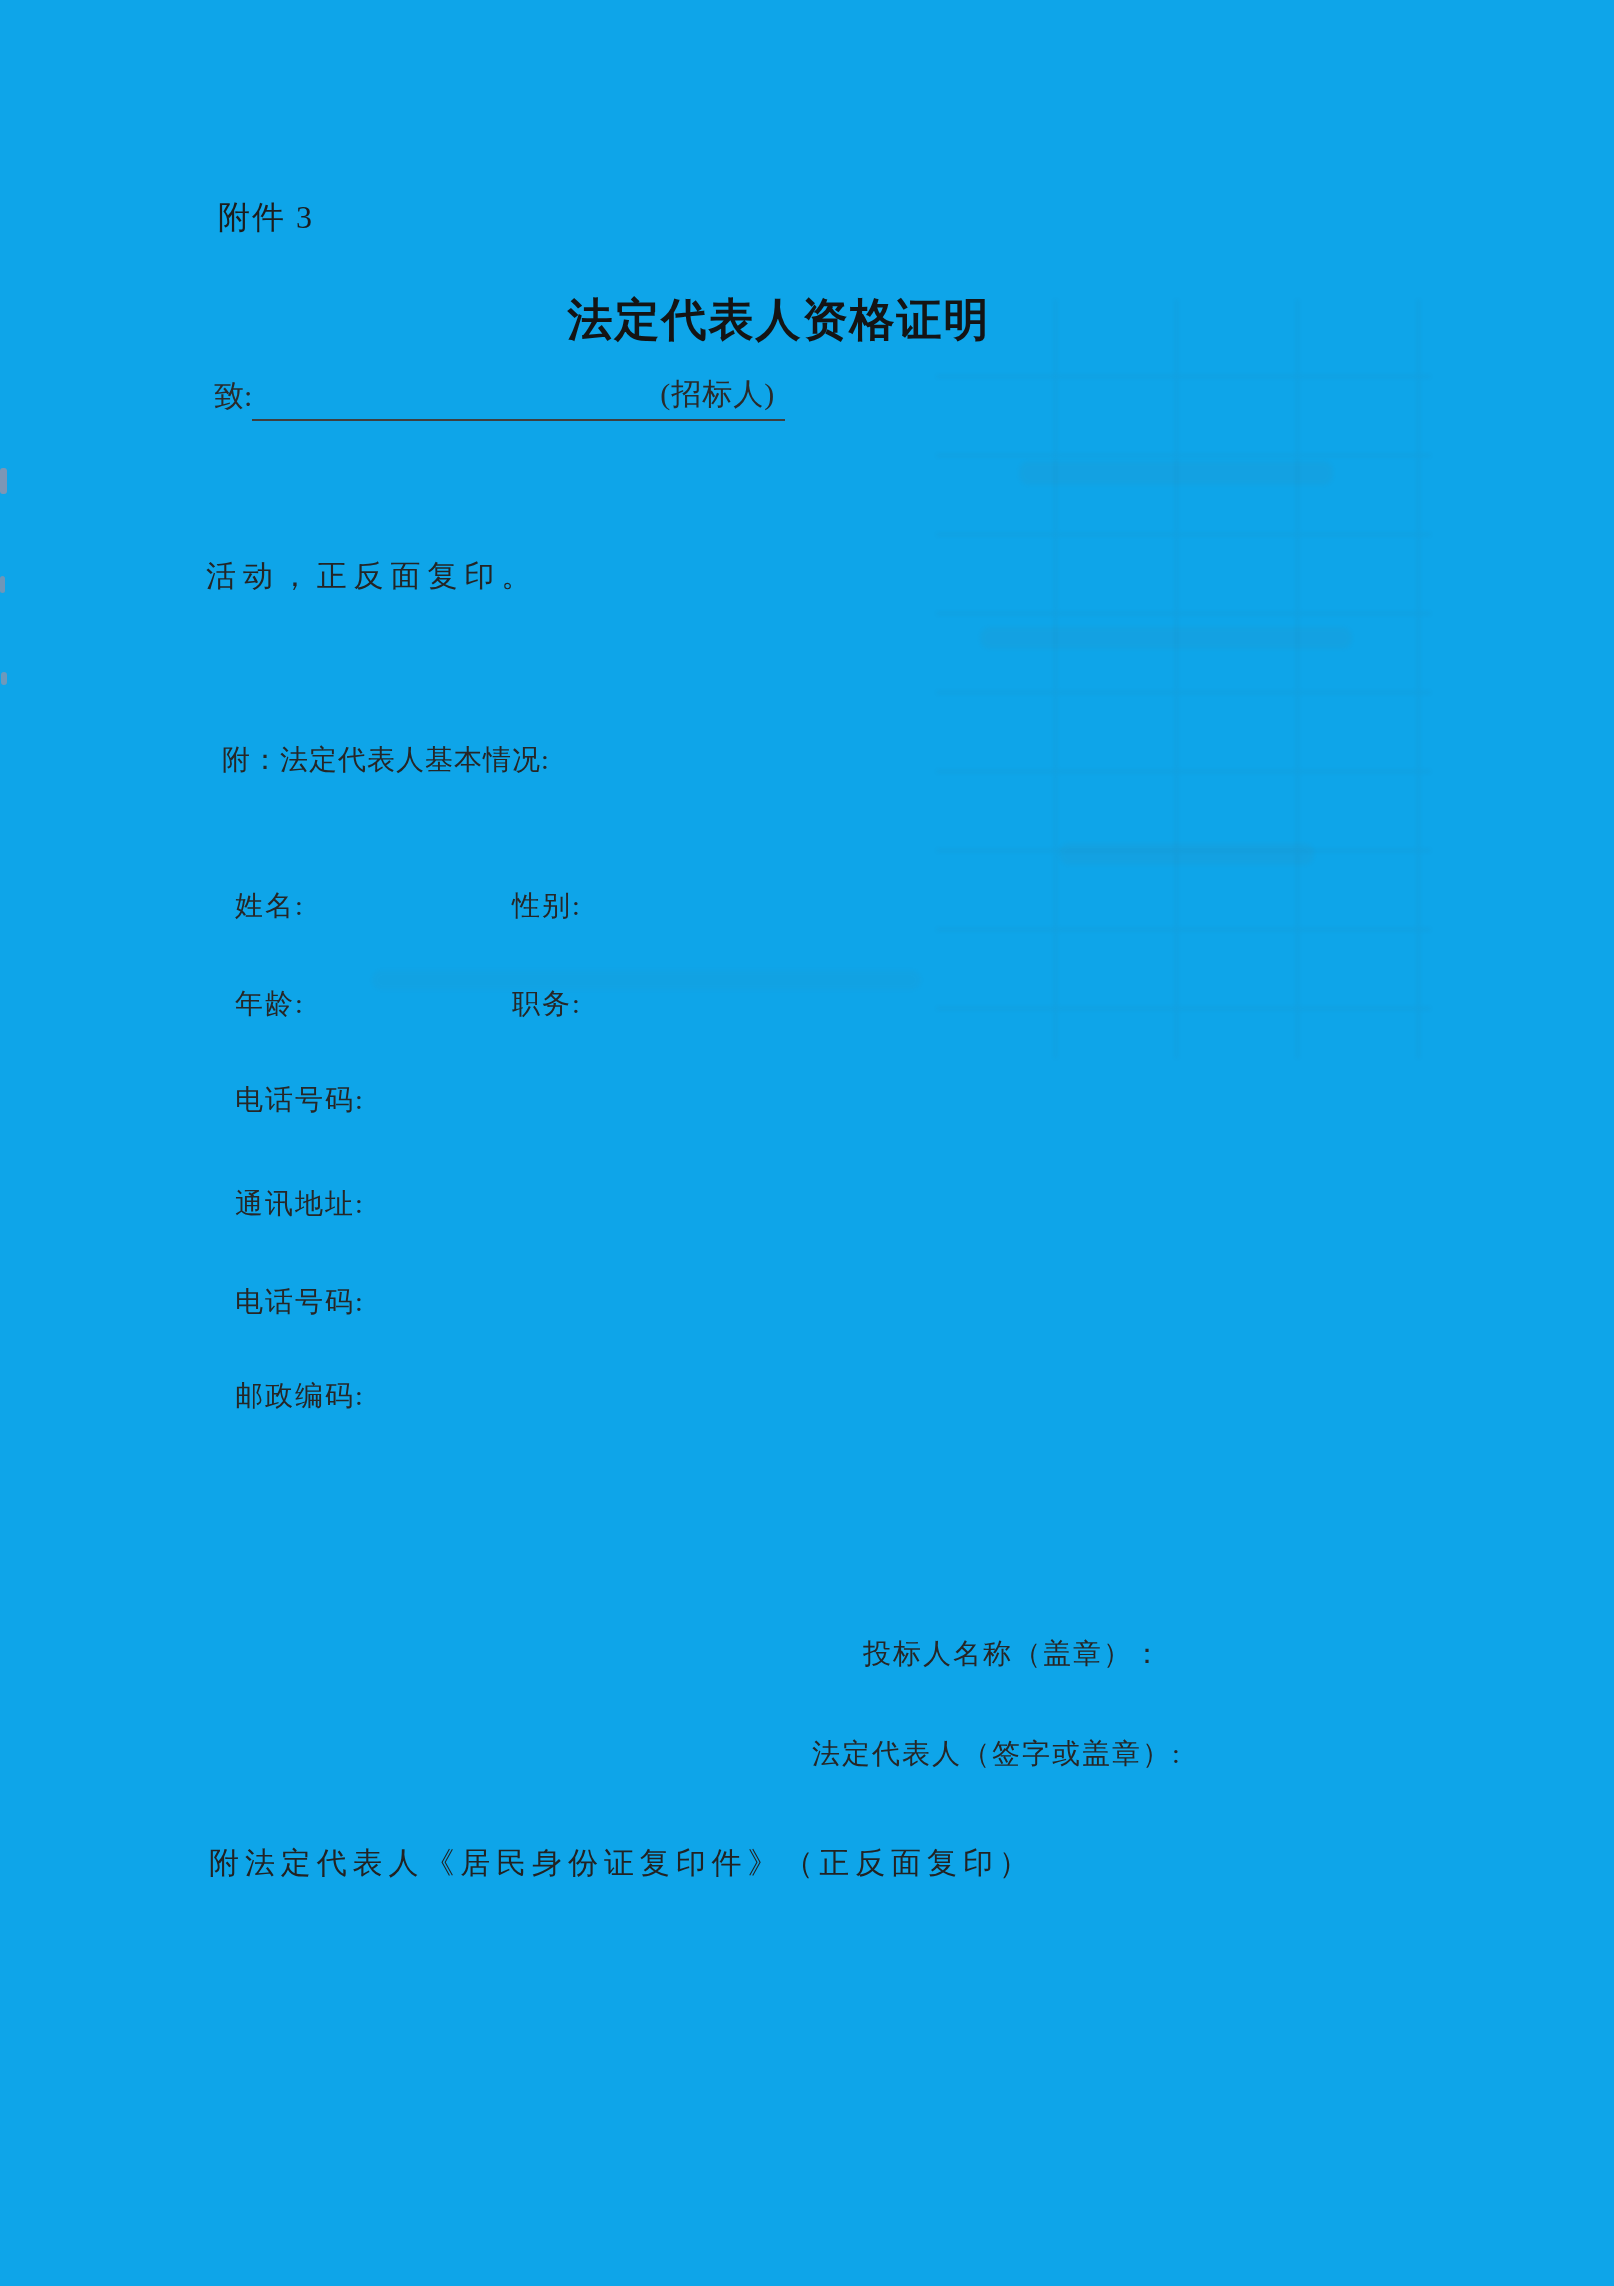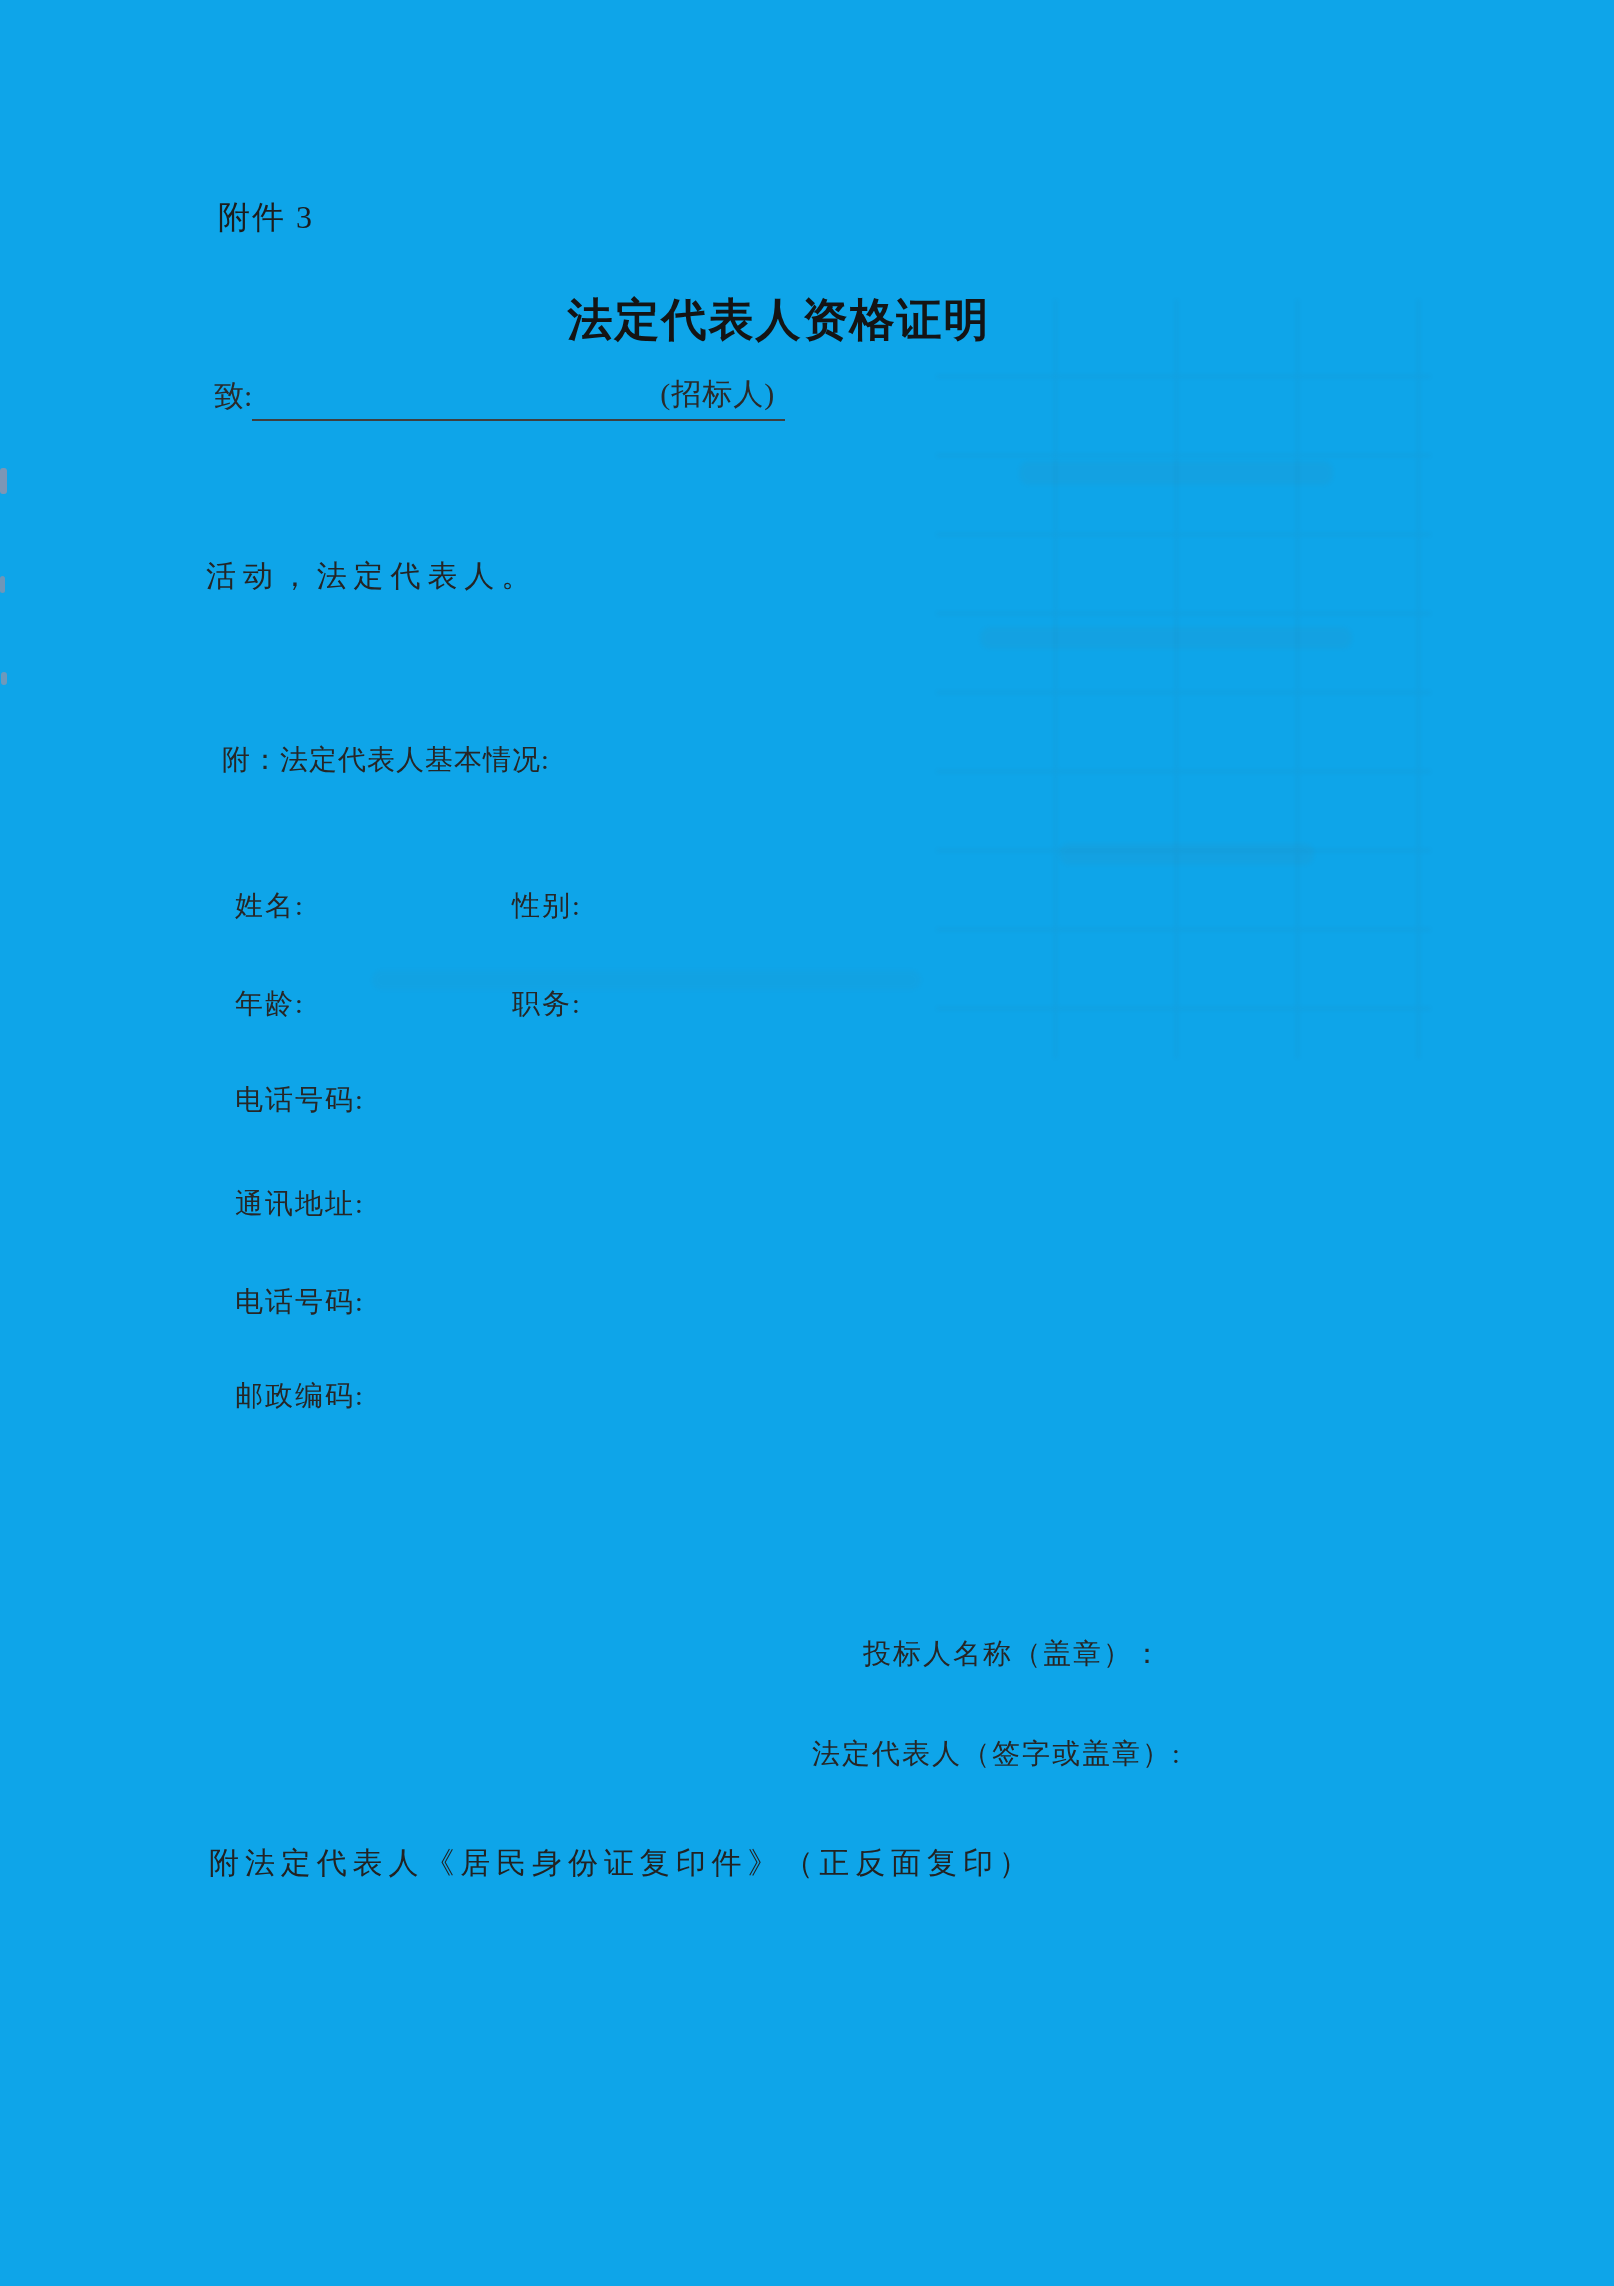--- a/index.html
+++ b/index.html
@@ -118,21 +118,21 @@
   <div class="doc-title">法定代表人资格证明</div>
 
   <div class="recipient">
     <span class="prefix">致:</span>
     <span class="blank"></span>
     <span class="suffix">(招标人)</span>
   </div>
 
   <div class="body-para">
     <div class="line">
-      <span class="line2-text">活动，法定代表人。</span>
+      <span class="line2-text">活动，正反面复印。</span>
     </div>
   </div>
 
   <div class="form-heading">附：法定代表人基本情况:</div>
 
   <div class="form-row row-1">
     <span class="left-label">姓名:</span>
     <span class="right-label">性别:</span>
   </div>
   <div class="form-row row-2">

